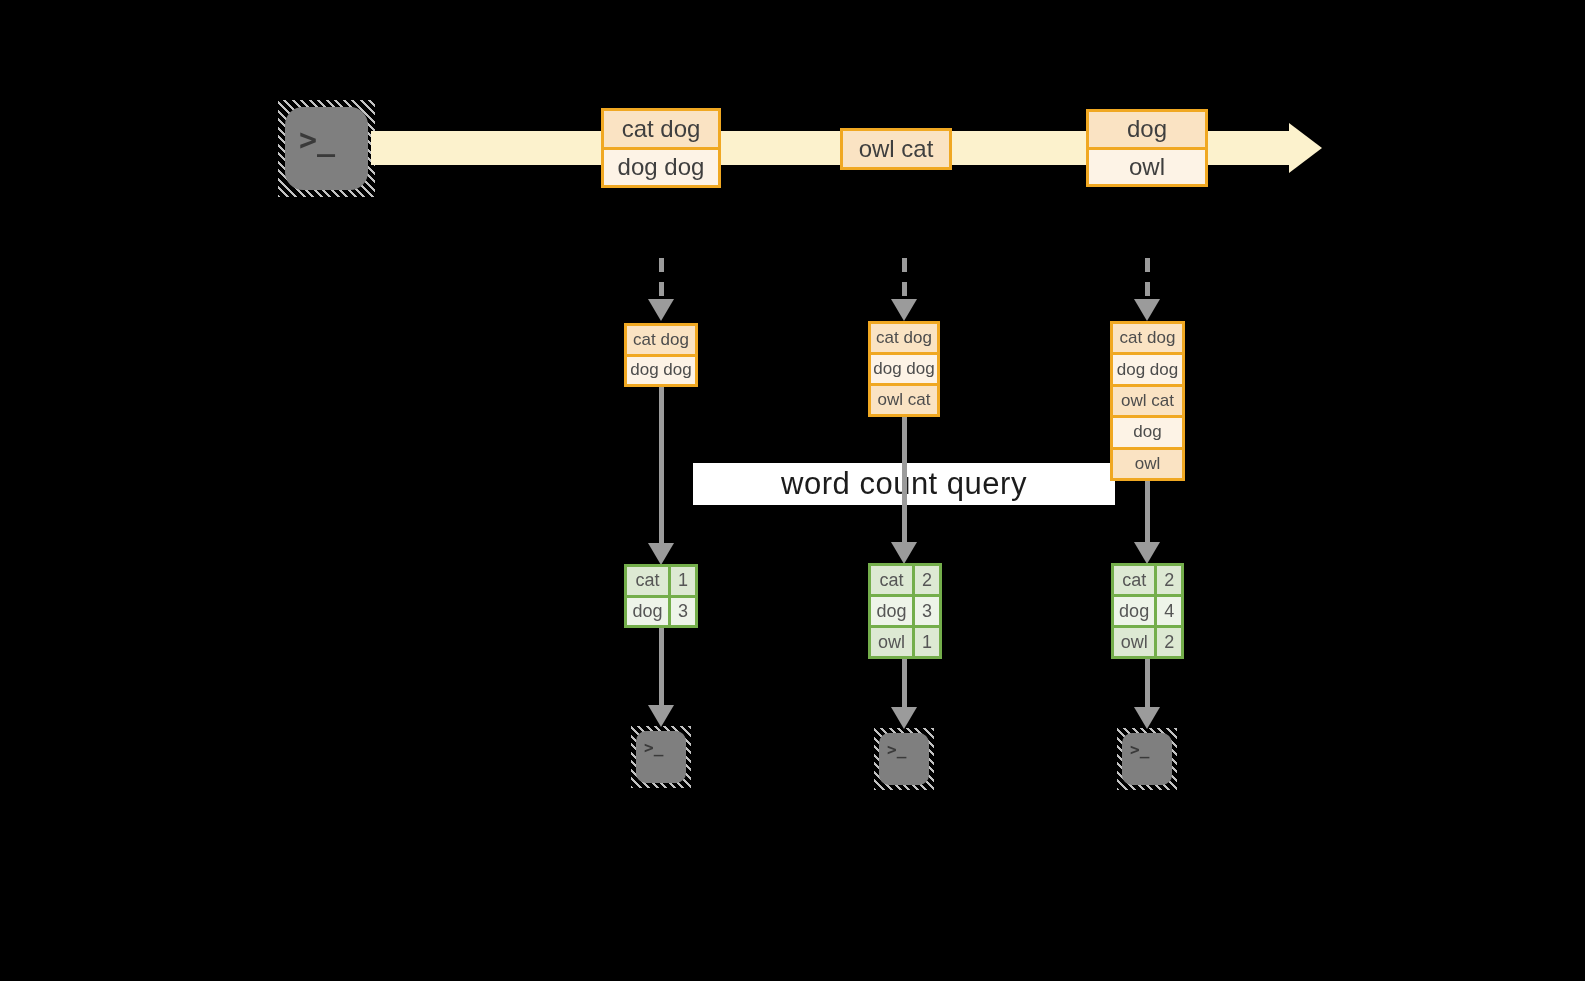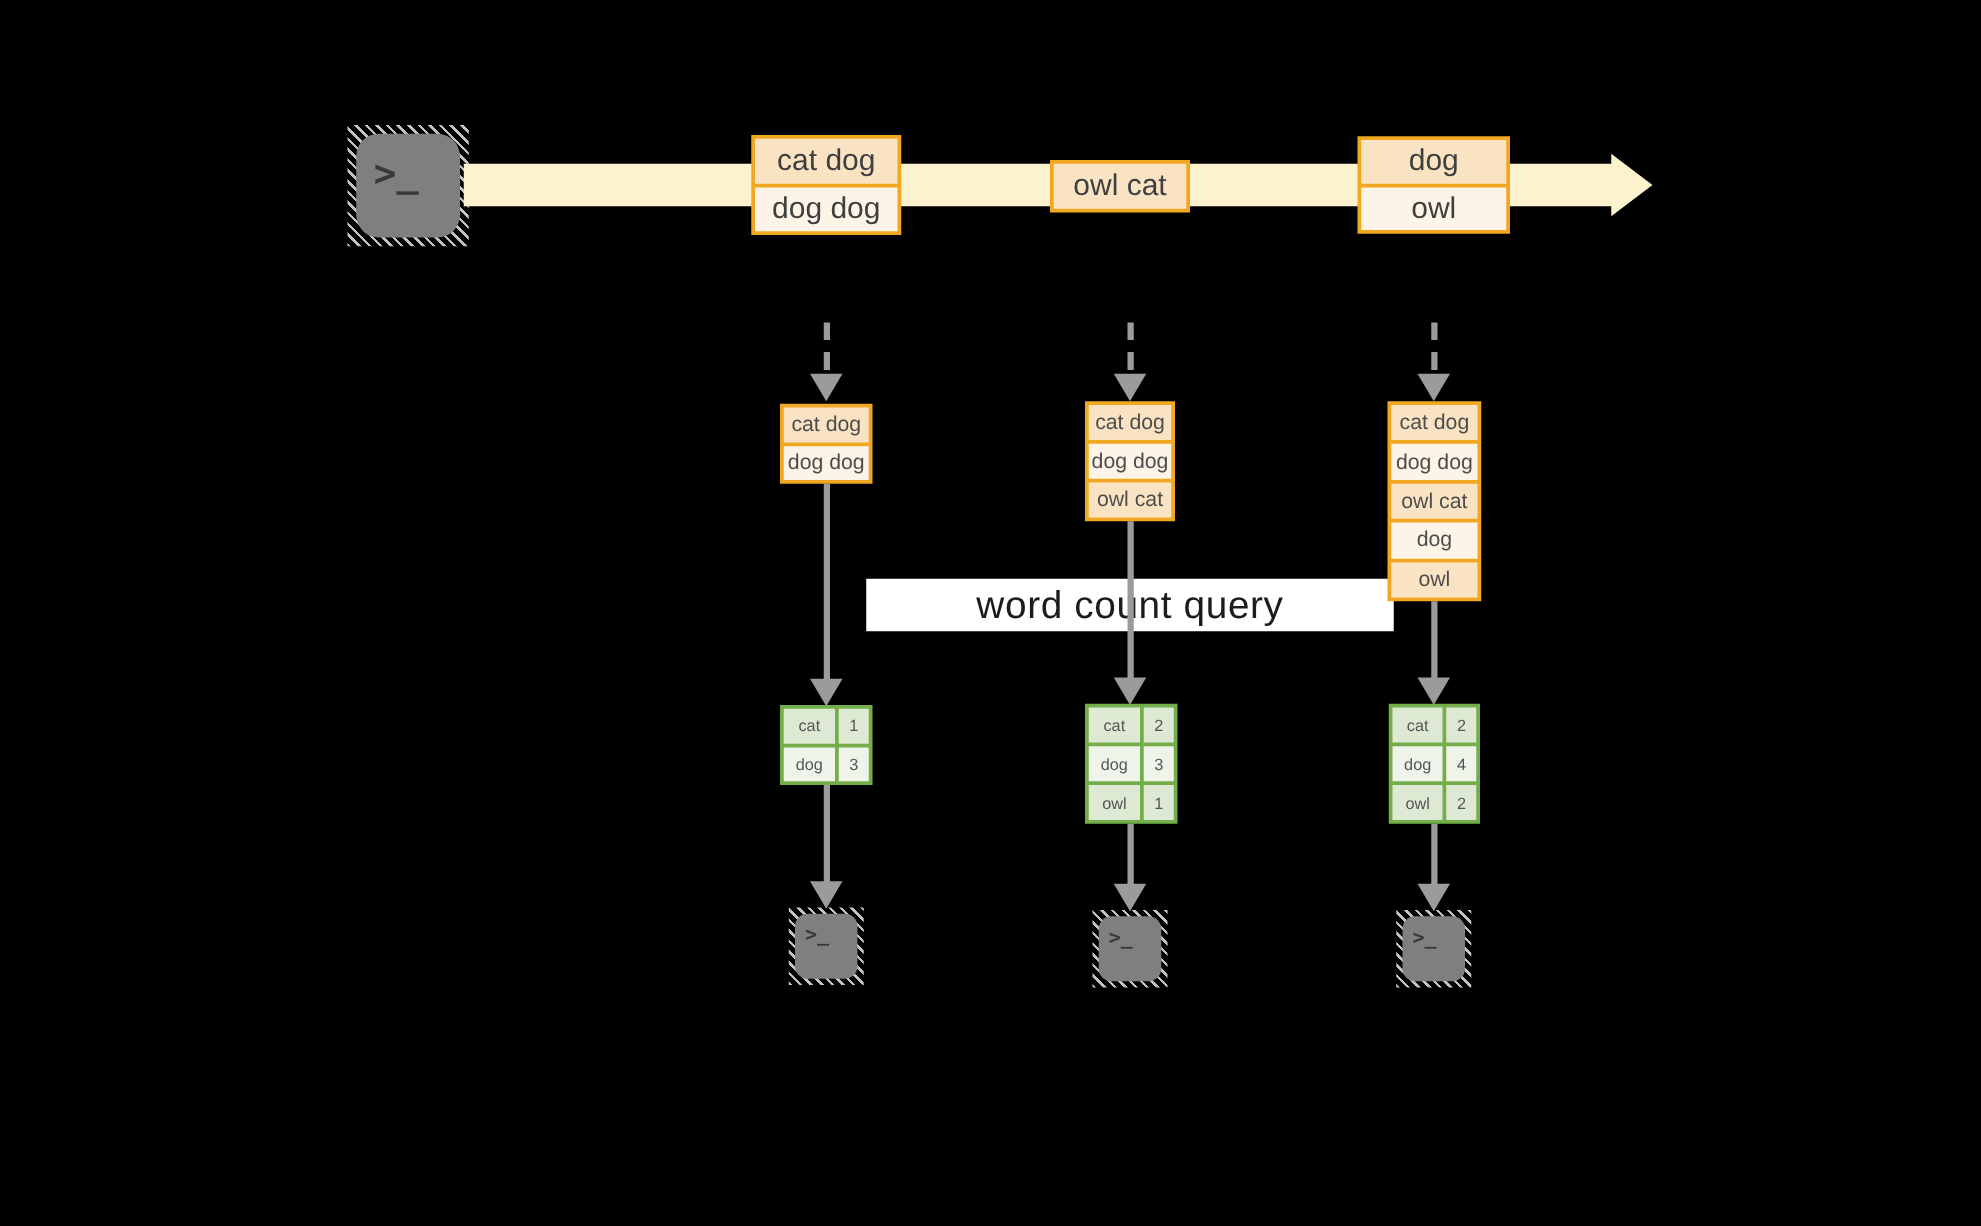--- a/index.html
+++ b/index.html
@@ -64,21 +64,21 @@
   
   .gtable{
     position:absolute;
     background:#74ae4b;
     display:grid;grid-template-columns:1.7fr 1fr;gap:3px;padding:3px;
     box-sizing:border-box;
     z-index:3;
   }
   .gcell{
     display:flex;align-items:center;justify-content:center;
-    font-size:13px;color:#565656;text-align:center;
+    font-size:18px;color:#565656;text-align:center;
   }
   .gtable > .gcell:nth-child(4n+1),
   .gtable > .gcell:nth-child(4n+2){background:#dde9d3;}
   .gtable > .gcell:nth-child(4n+3),
   .gtable > .gcell:nth-child(4n+4){background:#eef4e9;}
   .tbl1{left:624px;top:564px;width:74px;height:64px;}
   .tbl2{left:868px;top:563px;width:74px;height:96px;}
   .tbl3{left:1111px;top:563px;width:73px;height:96px;}
   
   .vline{position:absolute;width:5px;background:#9b9b9b;z-index:2;}

